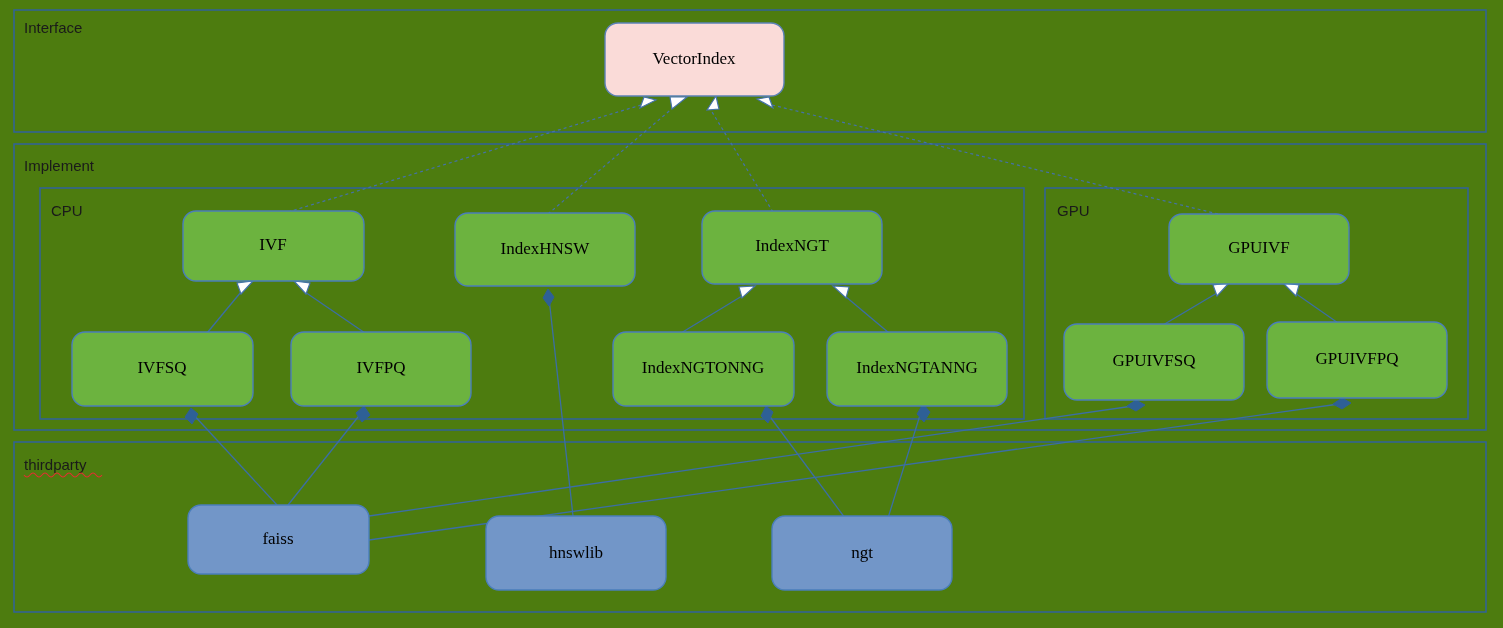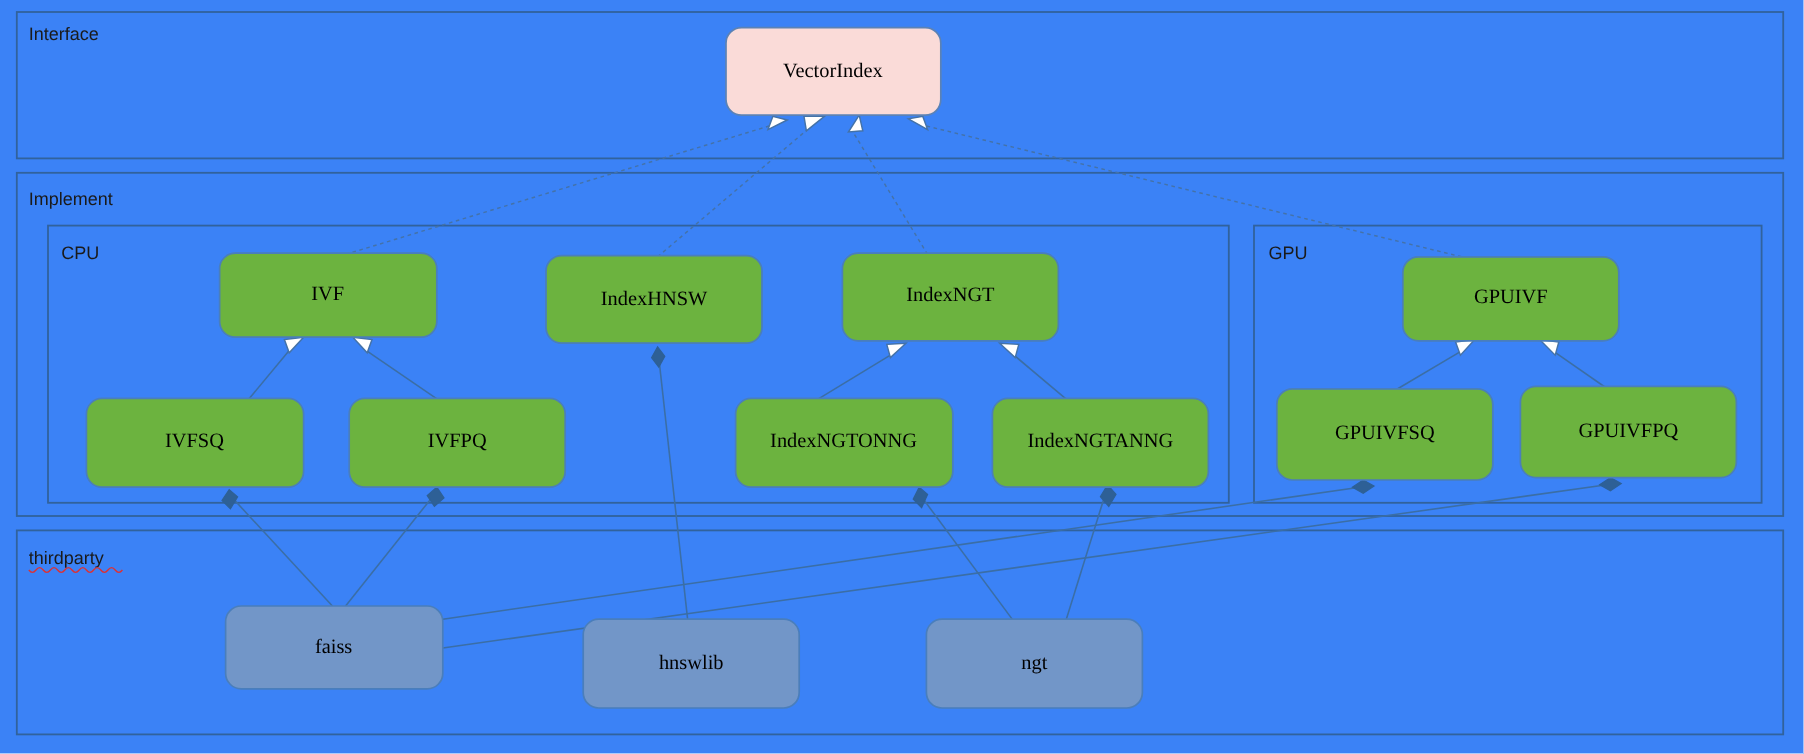--- a/index.html
+++ b/index.html
@@ -7,21 +7,21 @@
     padding: 0;
     background: #ffffff;
   }
   body {
     font-family: "Liberation Sans", sans-serif;
   }
   #diagram-root {
     position: relative;
     width: 1503px;
     height: 628px;
-    background: #3b82f6;
+    background: #4d7c0f;
     overflow: hidden;
   }
   svg.layer {
     position: absolute;
     left: 0;
     top: 0;
     width: 1503px;
     height: 628px;
   }
   .container-label {

